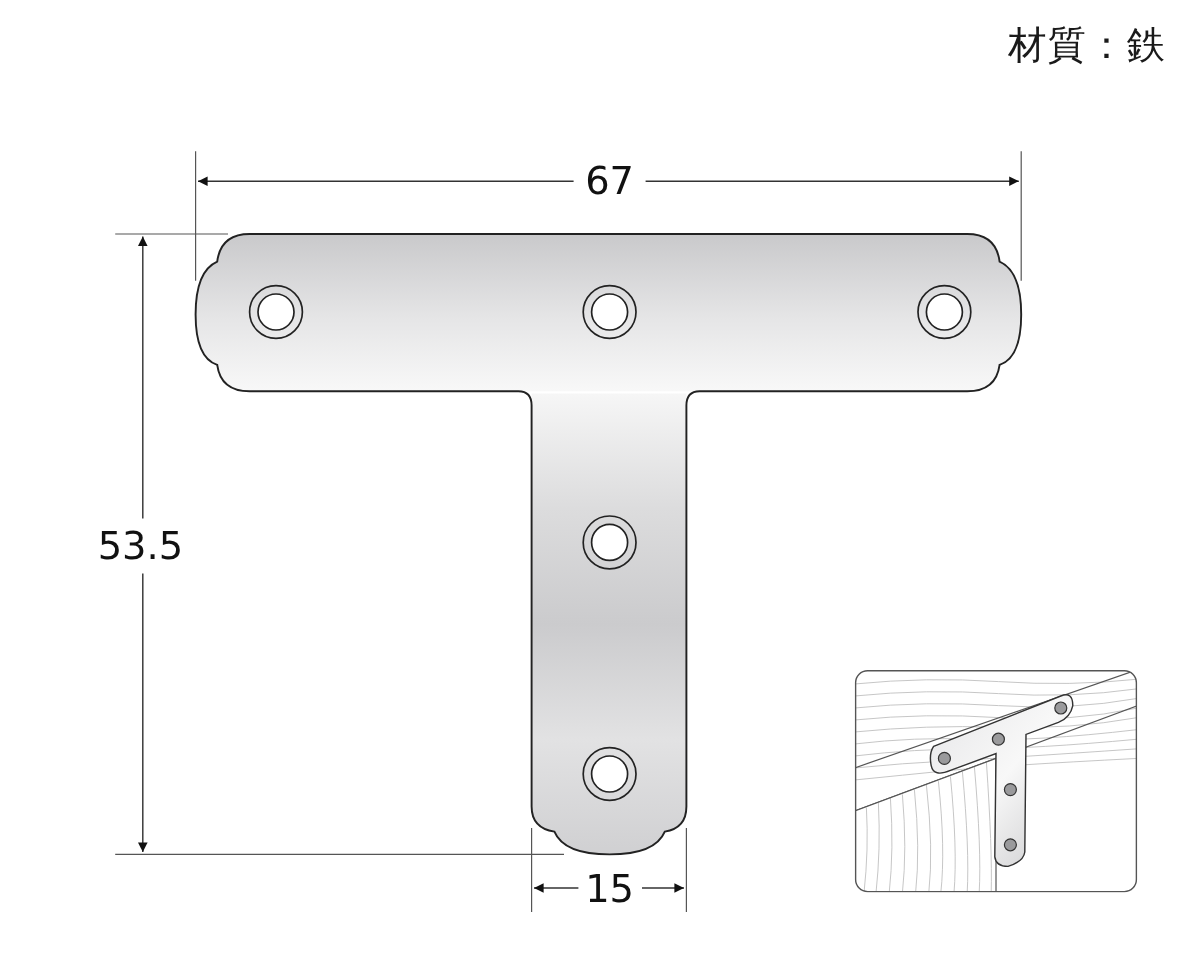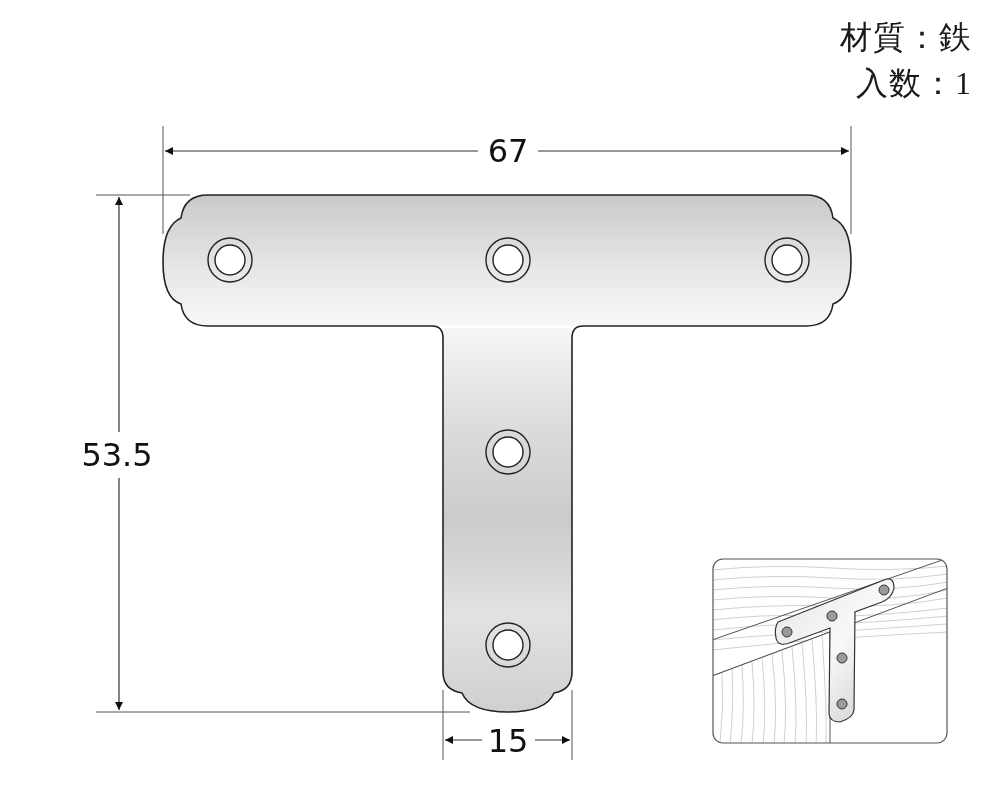--- a/index.html
+++ b/index.html
@@ -1,30 +1,29 @@
 <!DOCTYPE html>
 <html><head>
 <meta charset="utf-8">
 <style>
   html, body { margin: 0; padding: 0; background: #ffffff; }
   body { width: 1000px; height: 800px; position: relative; overflow: hidden;
          font-family: "DejaVu Sans", sans-serif; }
   .specs { position: absolute; right: 28px; top: 14px; text-align: right;
-           color: #1a1a1a; font-size: 32px; line-height: 46px; letter-spacing: 1px; font-family: Liberation Serif, serif; }
+           color: #1a1a1a; font-size: 32px; line-height: 46px; letter-spacing: 1px; }
   .specs .row { display: block; white-space: nowrap; }
   svg.drawing { position: absolute; left: 0; top: 0; }
   .dim-label { font-family: "DejaVu Sans", sans-serif; fill: #111; }
   .inset { position: absolute; left: 712px; top: 558px; width: 236px; height: 186px; }
 </style>
 </head>
 <body>
 
 <div class="specs">
   <span class="row"><span>材質</span><span>：</span><span>鉄</span></span>
-  <span class="row"><span>入数</span><span>：</span><span>1</span></span>
 </div>
 
 <svg class="drawing" width="1000" height="800" viewBox="0 0 1000 800">
   <defs>
     <linearGradient id="metalH" x1="0" y1="0" x2="0" y2="1">
       <stop offset="0" stop-color="#c9c9cb"></stop>
       <stop offset="0.55" stop-color="#e6e6e7"></stop>
       <stop offset="1" stop-color="#f8f8f8"></stop>
     </linearGradient>
     <linearGradient id="metalV" x1="0" y1="0" x2="0" y2="1">

